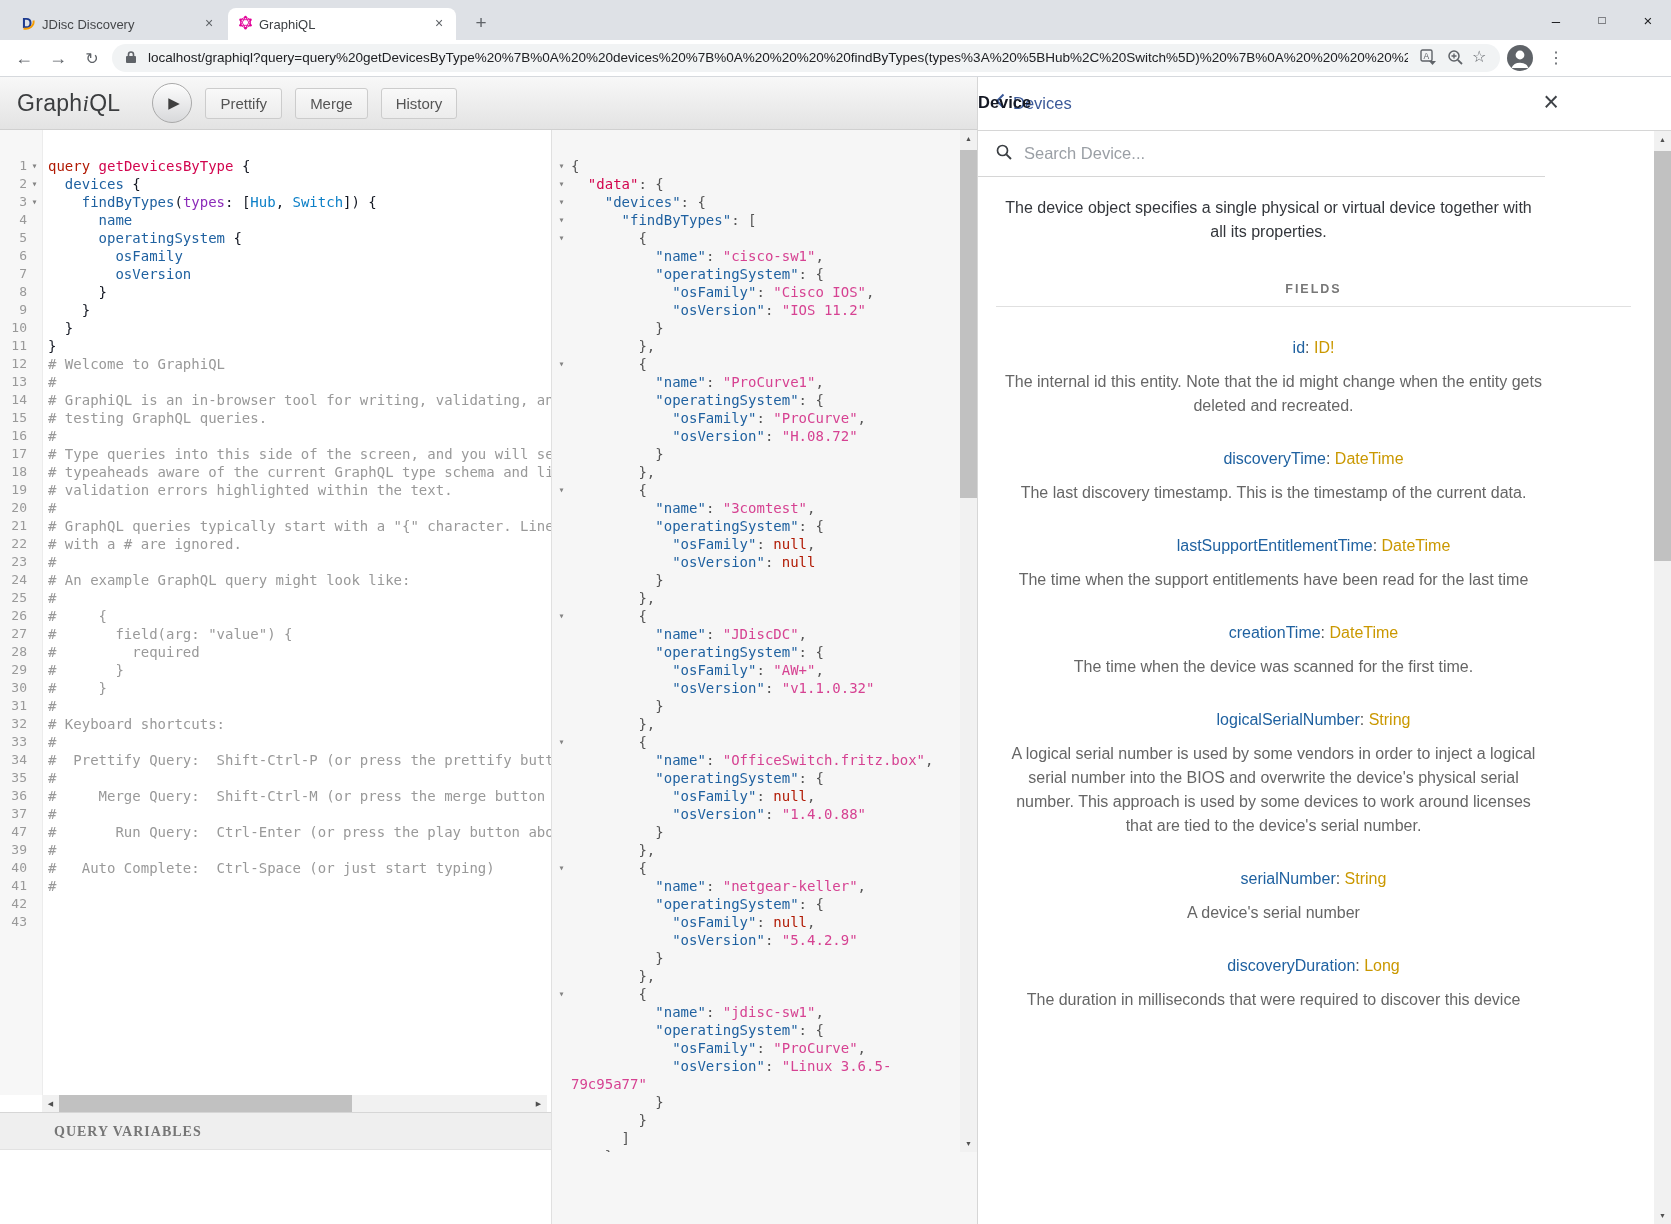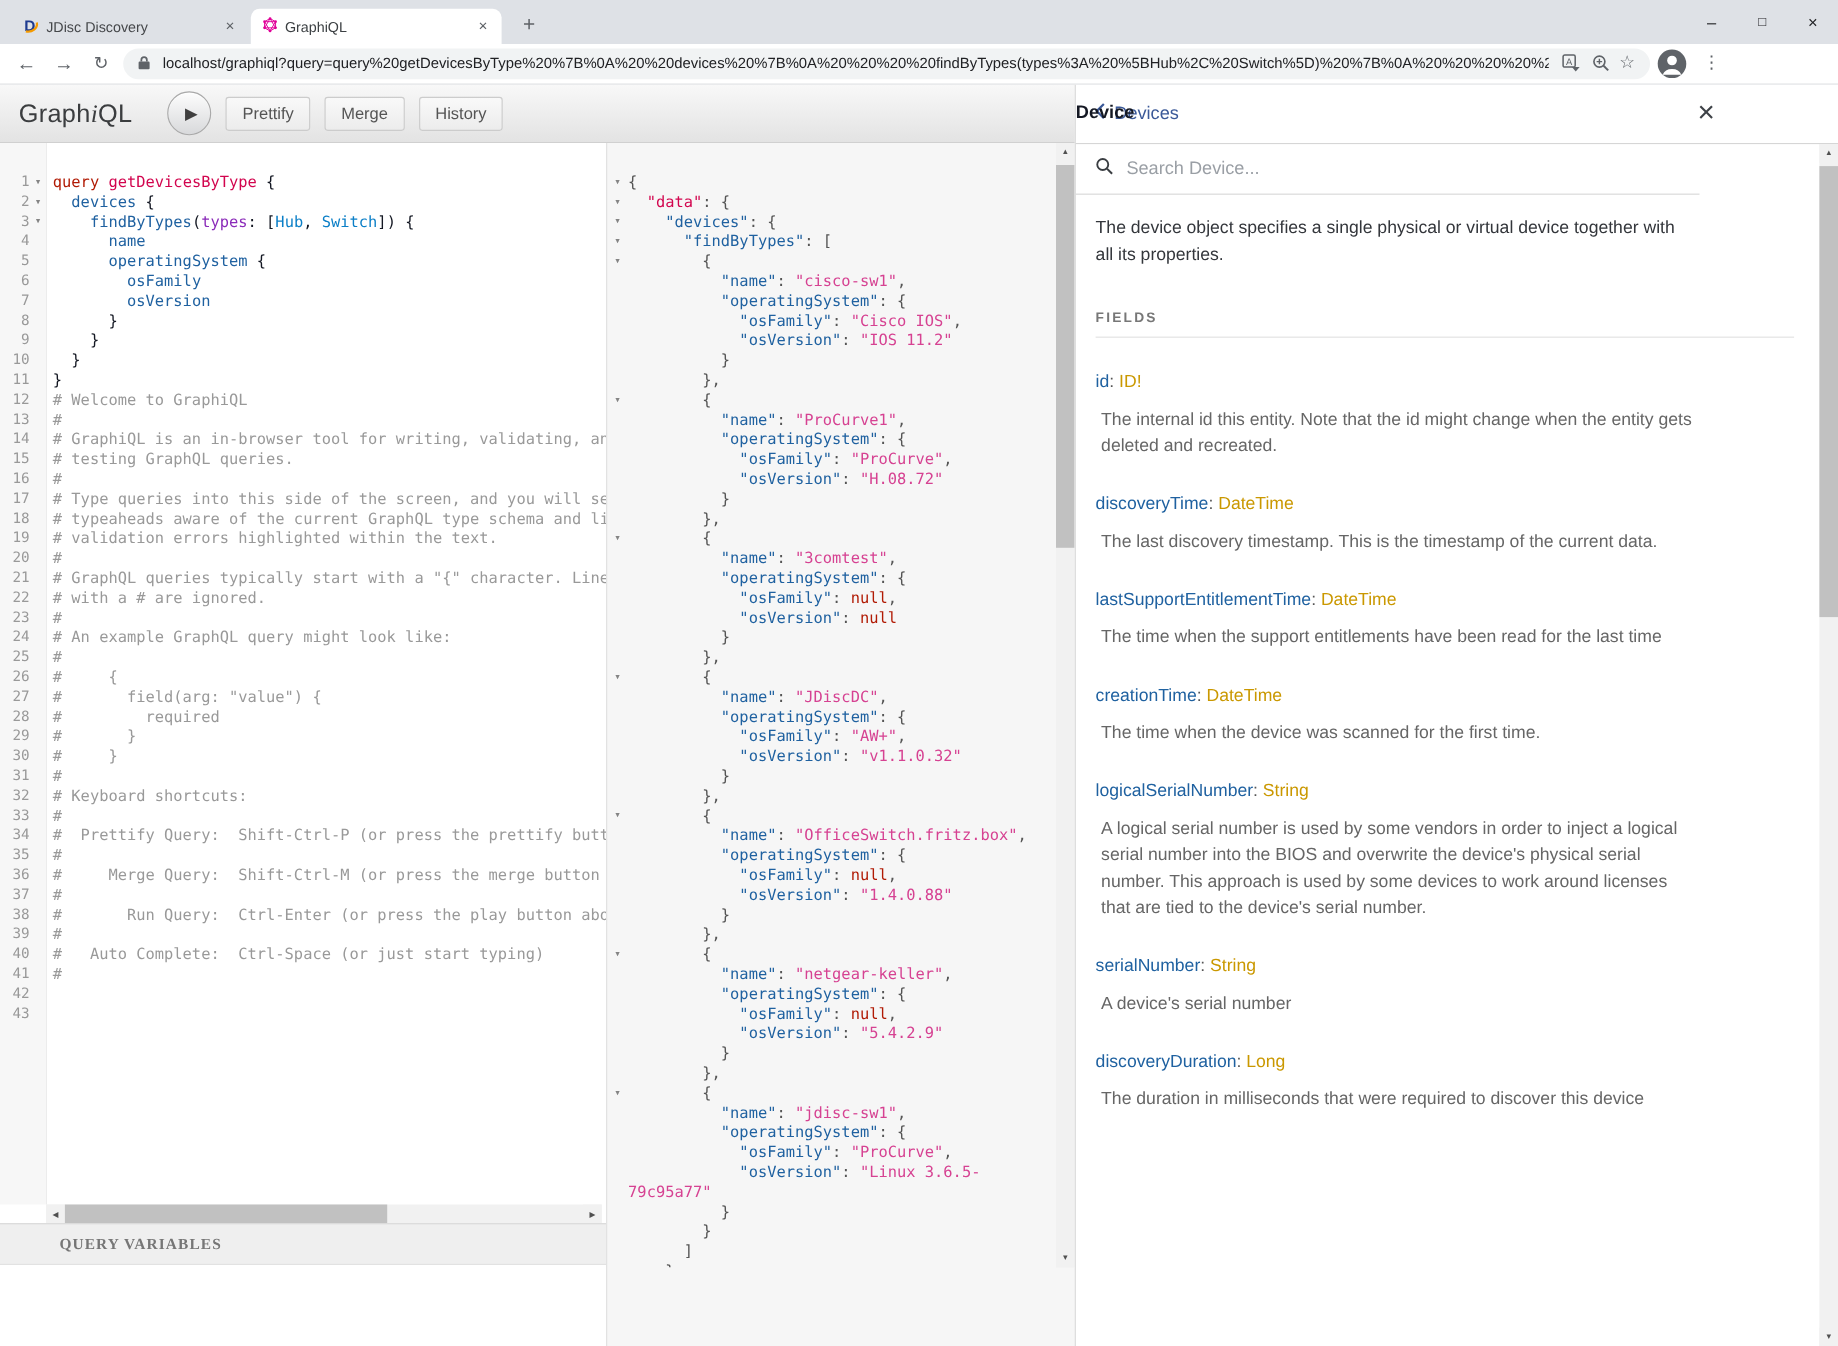--- a/index.html
+++ b/index.html
@@ -89,21 +89,21 @@
   #doc-back{position:absolute;left:17px;top:16px;display:flex;align-items:center;gap:8px;
             color:#3B5998;font-size:16.5px;}
   #doc-title{position:absolute;left:0;top:16px;width:calc(100% - 17px);text-align:left;
              font-size:16.5px;font-weight:bold;color:#141823;}
   #doc-close{position:absolute;right:112px;top:10px;font-size:27px;font-weight:300;color:#3e4247;
              line-height:30px;}
   #doc-search{position:relative;height:45px;margin-right:126px;border-bottom:1px solid #d6d6d6;
               display:flex;align-items:center;padding-left:18px;}
   #doc-search .ph{margin-left:12px;font-size:16.5px;color:#9a9fa5;}
   #doc-body{position:absolute;left:0;top:99px;right:0;bottom:0;overflow:hidden;
-            padding-left:18px;padding-right:40px;}
+            padding-left:18px;padding-right:40px;text-align:center;}
   #doc-desc{margin-top:20px;max-width:545px;font-size:16px;line-height:24px;color:#33363b;}
   #doc-fields-h{margin-top:38px;padding-bottom:10px;border-bottom:1px solid #e0e0e0;
                 font-size:12.5px;font-weight:bold;letter-spacing:2px;color:#777;}
   .doc-field{margin-top:32px;}
   .fname{color:#1F61A0;font-size:16px;}
   .fcolon{color:#555;font-size:16px;}
   .ftype{color:#CA9800;font-size:16px;}
   .fdesc{margin-top:13px;margin-left:5px;max-width:545px;font-size:16px;line-height:24px;color:#666;}
   #doc-vscroll{position:absolute;right:0;top:54px;bottom:0;width:17px;background:#f1f1f1;}
   #dv-thumb{position:absolute;left:0;top:20px;width:17px;height:410px;background:#c1c1c1;}
@@ -457,21 +457,21 @@
         </div>
         <div class="cm-row">
           <span class="cm-gut">
             <span class="cm-num">37</span>
             <span class="cm-fold"></span>
           </span>
           <span class="cm-text"><span class="tok-c">#</span></span>
         </div>
         <div class="cm-row">
           <span class="cm-gut">
-            <span class="cm-num">38</span>
+            <span class="cm-num">47</span>
             <span class="cm-fold"></span>
           </span>
           <span class="cm-text"><span class="tok-c">#       Run Query:  Ctrl-Enter (or press the play button above)</span></span>
         </div>
         <div class="cm-row">
           <span class="cm-gut">
             <span class="cm-num">39</span>
             <span class="cm-fold"></span>
           </span>
           <span class="cm-text"><span class="tok-c">#</span></span>

